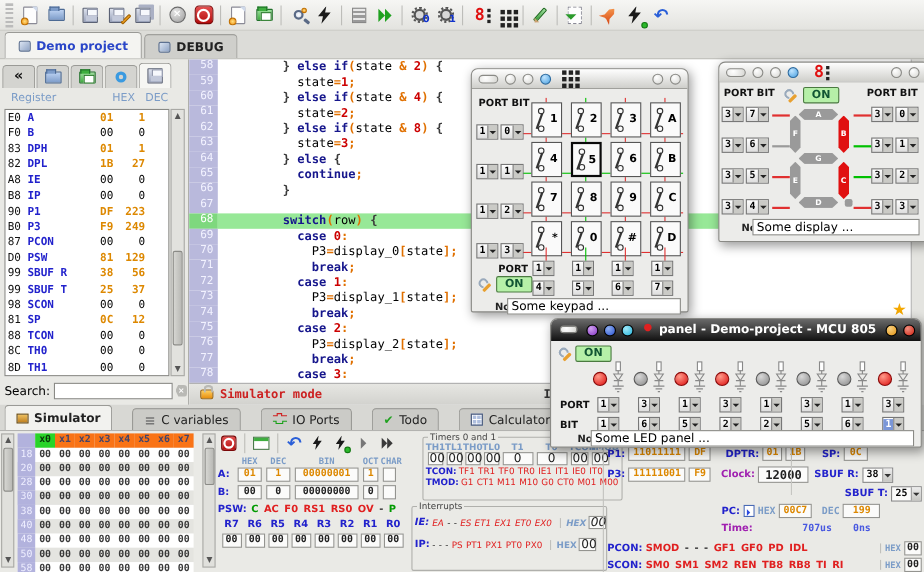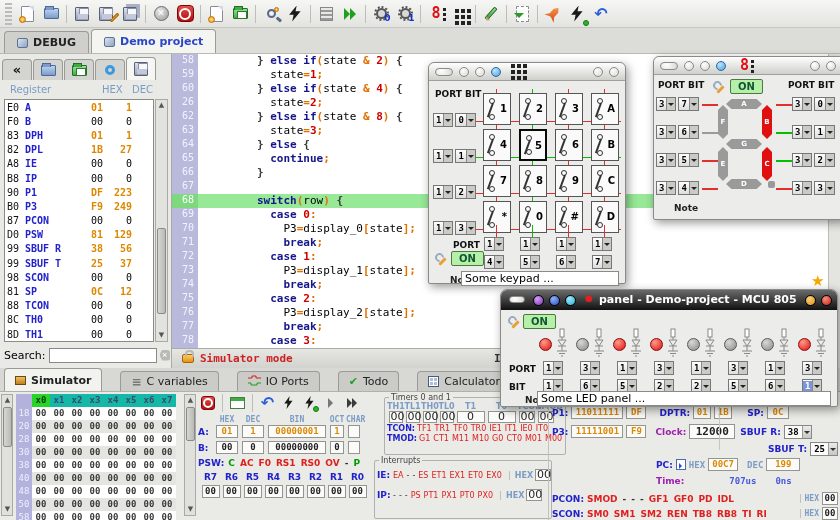--- a/index.html
+++ b/index.html
@@ -149,21 +149,21 @@
   #bpanel { position:absolute; left:0; top:392px; width:840px; height:128px; background:#eaeae6; }
   
   #memgrid { position:absolute; left:0; top:0; width:197px; height:128px; }
   .vsb { position:absolute; top:3px; width:12px; height:122px; background:#e0e0dc; border:1px solid #a9a9a5; }
   .memtable { position:absolute; left:16px; top:2px; font:bold 9px "DejaVu Sans Mono",monospace; }
   .memrow { display:flex; height:13px; }
   .memrow .mlab { width:16px; background:#b2b2dd; color:#eef; text-align:center; line-height:13px; font-weight:normal; }
   .memrow .mcell { width:18px; text-align:center; line-height:13px; color:#3a3a3a; }
   .memhead { display:flex; height:13px; }
   .memhead .mlab { width:16px; background:#b2b2dd; }
-  .memhead .mh { width:18px; background:#14b8a6; color:#44446a; text-align:center; line-height:13px; }
+  .memhead .mh { width:18px; background:#f97316; color:#44446a; text-align:center; line-height:13px; }
   .memhead .mh.selcol { background:#28d428; color:#083808; }
 
   
   #regpanel { position:absolute; left:198px; top:0; width:176px; height:128px; font:bold 9px "DejaVu Sans Mono",monospace; }
   #simbar { position:absolute; left:0; top:1px; height:19px; display:flex; align-items:center; gap:2px; }
   #simbar .tbtn { width:19px; height:19px; }
   #simbar .ico-exit { width:14px; height:14px; border-radius:3px; } #simbar .ico-exit::before { width:6px; height:6px; border-width:2px; }
   #simbar .ico-bolt { width:10px; height:13px; }
   #simbar .tri { border-width:5px; border-right:none; }
   .hdrrow { position:absolute; display:flex; color:#7b9cc7; font-weight:bold; }
@@ -335,27 +335,27 @@
       </div>
       <div class="tbtn">
         <span class="ico ico-bolt"></span>
         <i class="boltdot"></i>
       </div>
       <div class="tbtn">
         <span class="ico ico-undo">↶</span>
       </div>
     </div>
   <div id="maintabs">
+      <div class="mtab active">
+        <span class="cube"></span>
+        <span>Demo project</span>
+      </div>
       <div class="mtab">
         <span class="cube"></span>
         <span>DEBUG</span>
-      </div>
-      <div class="mtab active">
-        <span class="cube"></span>
-        <span>Demo project</span>
       </div>
     </div>
 
   <div id="main">
     <div id="leftpanel">
       <div id="lptabs">
           <div class="lptab">
             <span class="ico-rew">«</span>
           </div>
           <div class="lptab">
@@ -405,21 +405,21 @@
         <input style="">
         <span class="clearbtn">×</span>
       </div>
     </div>
 
     <div id="editor">
       <div id="code">
           <div class="cl"><span class="gut">58</span><span class="src"><span>        </span><span class="brace">}</span><span> </span><span class="kw">else</span><span> </span><span class="kw">if</span><span class="op">(</span><span>state </span><span class="op">&amp;</span><span> </span><span class="num">2</span><span class="op">)</span><span> </span><span class="brace">{</span></span></div>
           <div class="cl"><span class="gut">59</span><span class="src"><span>          state</span><span class="op">=</span><span class="num">1</span><span class="op">;</span></span></div>
           <div class="cl"><span class="gut">60</span><span class="src"><span>        </span><span class="brace">}</span><span> </span><span class="kw">else</span><span> </span><span class="kw">if</span><span class="op">(</span><span>state </span><span class="op">&amp;</span><span> </span><span class="num">4</span><span class="op">)</span><span> </span><span class="brace">{</span></span></div>
-          <div class="cl"><span class="gut">26</span><span class="src"><span>          state</span><span class="op">=</span><span class="num">2</span><span class="op">;</span></span></div>
+          <div class="cl"><span class="gut">61</span><span class="src"><span>          state</span><span class="op">=</span><span class="num">2</span><span class="op">;</span></span></div>
           <div class="cl"><span class="gut">62</span><span class="src"><span>        </span><span class="brace">}</span><span> </span><span class="kw">else</span><span> </span><span class="kw">if</span><span class="op">(</span><span>state </span><span class="op">&amp;</span><span> </span><span class="num">8</span><span class="op">)</span><span> </span><span class="brace">{</span></span></div>
           <div class="cl"><span class="gut">63</span><span class="src"><span>          state</span><span class="op">=</span><span class="num">3</span><span class="op">;</span></span></div>
           <div class="cl"><span class="gut">64</span><span class="src"><span>        </span><span class="brace">}</span><span> </span><span class="kw">else</span><span> </span><span class="brace">{</span></span></div>
           <div class="cl"><span class="gut">65</span><span class="src"><span>          </span><span class="kw">continue</span><span class="op">;</span></span></div>
           <div class="cl"><span class="gut">66</span><span class="src"><span>        </span><span class="brace">}</span></span></div>
           <div class="cl"><span class="gut">67</span><span class="src"></span></div>
           <div class="cl cur"><span class="gut">68</span><span class="src"><span>        </span><span class="kw">switch</span><span class="op">(</span><span>row</span><span class="op">)</span><span> </span><span class="brace">{</span></span></div>
           <div class="cl"><span class="gut">69</span><span class="src"><span>          </span><span class="kw">case</span><span> </span><span class="num">0</span><span class="op">:</span></span></div>
           <div class="cl"><span class="gut">70</span><span class="src"><span>            P3</span><span class="op">=</span><span>display_0</span><span class="op">[</span><span>state</span><span class="op">]</span><span class="op">;</span></span></div>
           <div class="cl"><span class="gut">71</span><span class="src"><span>            </span><span class="kw">break</span><span class="op">;</span></span></div>
@@ -725,21 +725,21 @@
             <span class="flag" style="margin-right: 3px; font-size: 8px; font-family: &quot;DejaVu Sans&quot;, sans-serif;">G0</span>
             <span class="flag" style="margin-right: 3px; font-size: 8px; font-family: &quot;DejaVu Sans&quot;, sans-serif;">CT0</span>
             <span class="flag" style="margin-right: 3px; font-size: 8px; font-family: &quot;DejaVu Sans&quot;, sans-serif;">M01</span>
             <span class="flag" style="margin-right: 3px; font-size: 8px; font-family: &quot;DejaVu Sans&quot;, sans-serif;">M00</span>
           </div>
         </div>
     </fieldset>
     <fieldset class="grp" id="ints" style="left:374px; top:64px; width:172px; height:63px;">
       <legend>Interrupts</legend>
       <div id="intsbody">
-          <div class="trow" style="height: 20px;">
+          <div class="trow" style="height: 20px; font-style: italic;">
             <span class="bluelab" style="width: 16px;">IE:</span>
             <span class="flag" style="margin-right: 3px; font-size: 8px; font-family: &quot;DejaVu Sans&quot;, sans-serif;">EA</span>
             <span class="flag none" style="margin-right: 3px; font-size: 8px; font-family: &quot;DejaVu Sans&quot;, sans-serif;">-</span>
             <span class="flag none" style="margin-right: 3px; font-size: 8px; font-family: &quot;DejaVu Sans&quot;, sans-serif;">-</span>
             <span class="flag" style="margin-right: 3px; font-size: 8px; font-family: &quot;DejaVu Sans&quot;, sans-serif;">ES</span>
             <span class="flag" style="margin-right: 3px; font-size: 8px; font-family: &quot;DejaVu Sans&quot;, sans-serif;">ET1</span>
             <span class="flag" style="margin-right: 3px; font-size: 8px; font-family: &quot;DejaVu Sans&quot;, sans-serif;">EX1</span>
             <span class="flag" style="margin-right: 3px; font-size: 8px; font-family: &quot;DejaVu Sans&quot;, sans-serif;">ET0</span>
             <span class="flag" style="margin-right: 3px; font-size: 8px; font-family: &quot;DejaVu Sans&quot;, sans-serif;">EX0</span>
             <span class="ltblue" style="margin: 0px 2px 0px 4px; font-size: 8px; border-left: 1px solid rgb(192, 192, 188); padding-left: 5px;">HEX</span>
@@ -1105,20 +1105,21 @@
         <div class="seg h" style="position: absolute; left: 10px; top: 2px; width: 36px; height: 10px;">A</div>
         <div class="seg v" style="position: absolute; left: 2px; top: 8px; width: 10px; height: 34px;">F</div>
         <div class="seg v lit" style="position: absolute; left: 46px; top: 8px; width: 10px; height: 34px;">B</div>
         <div class="seg h" style="position: absolute; left: 10px; top: 42px; width: 36px; height: 10px;">G</div>
         <div class="seg v" style="position: absolute; left: 2px; top: 50px; width: 10px; height: 34px;">E</div>
         <div class="seg v lit" style="position: absolute; left: 46px; top: 50px; width: 10px; height: 34px;">C</div>
         <div class="seg h" style="position: absolute; left: 10px; top: 82px; width: 36px; height: 10px;">D</div>
         <div class="dp" style="position: absolute; left: 52px; top: 84px;"></div>
       </div>
       <span class="notelab" style="position: absolute; left: 4px; top: 146px;">Note</span>
+      <input class="noteinp" value="Some display ..." style="position: absolute; left: 30px; top: 142px; width: 152px; height: 15px;">
     </div>
   <div class="fwin" id="ledwin">
       <div id="ledtitle">
         <span class="mac pill" style="position: absolute; left: 8px; top: 6px; width: 16px; height: 7px;"></span>
         <span class="dm" style="position: absolute; left: 32px; top: 5px; background: radial-gradient(circle at 35% 30%, rgb(208, 160, 240), rgb(128, 48, 192));"></span>
         <span class="dm" style="position: absolute; left: 48px; top: 5px; background: radial-gradient(circle at 35% 30%, rgb(144, 176, 240), rgb(40, 80, 208));"></span>
         <span class="dm" style="position: absolute; left: 64px; top: 5px; background: radial-gradient(circle at 35% 30%, rgb(160, 232, 248), rgb(32, 176, 216));"></span>
         <span style="position: absolute; left: 84px; top: 3px; color: rgb(224, 32, 32); font-size: 9px;">●</span>
         <span class="ttl">panel - Demo-project - MCU 805</span>
         <span class="dm" style="position: absolute; left: 304px; top: 5px; background: radial-gradient(circle at 35% 30%, rgb(248, 208, 128), rgb(224, 144, 16));"></span>

